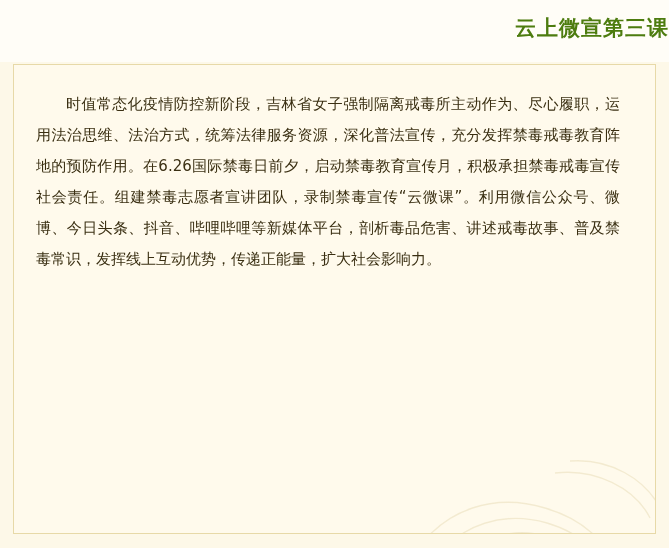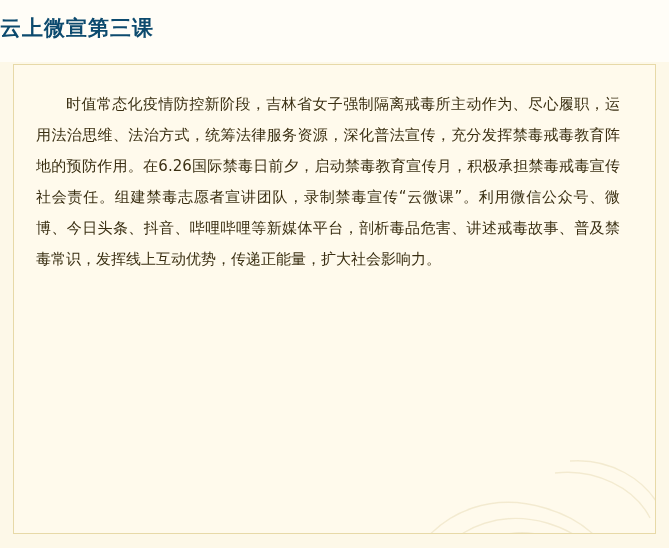--- a/index.html
+++ b/index.html
@@ -29,24 +29,24 @@
     width: 669px;
     height: 62px;
     background: #fffdf7;
     box-sizing: border-box;
   }
   .doc-title {
     position: absolute;
     left: 0;
     top: 14px;
     width: 669px;
-    text-align: left;
+    text-align: right;
     font-size: 21px;
     font-weight: bold;
-    color: #0c4a6e;
+    color: #4d7c0f;
     letter-spacing: 1px;
     font-family: "DejaVu Sans", "Liberation Sans", sans-serif;
   }
   
   .content-card {
     position: absolute;
     left: 13px;
     top: 64px;
     width: 643px;
     height: 470px;

